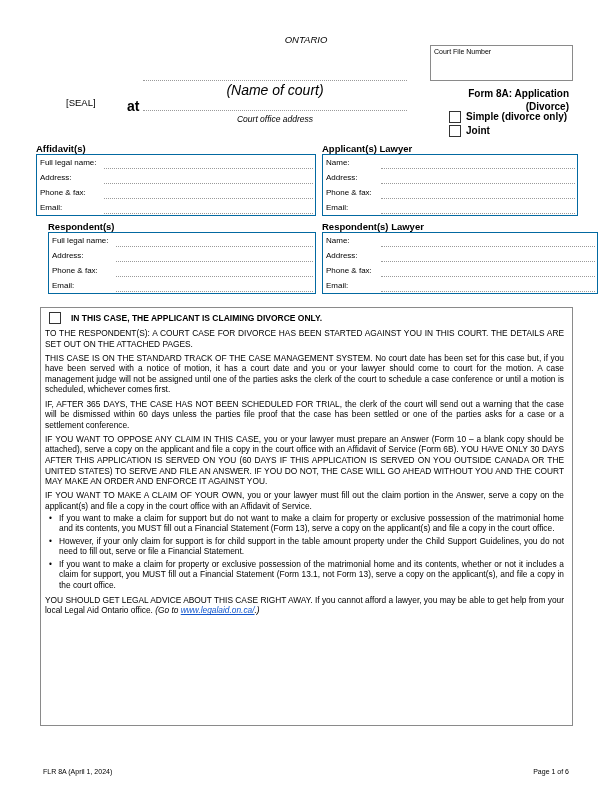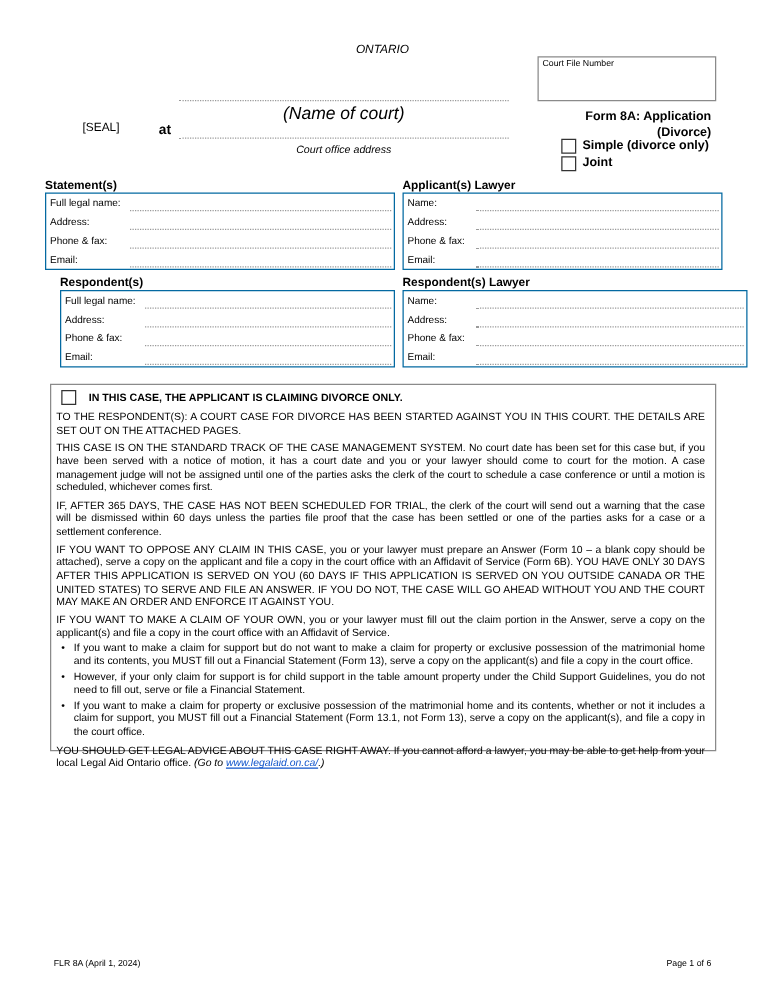--- a/index.html
+++ b/index.html
@@ -5,41 +5,41 @@
   * { margin: 0; padding: 0; box-sizing: border-box; }
   html, body { width: 612px; height: 792px; background: #ffffff; overflow: hidden; }
   body { position: relative; font-family: "Liberation Sans", sans-serif; color: #000; }
   .abs { position: absolute; }
 
   .ontario { left: 0; width: 612px; top: 34px; text-align: center; font-size: 9.5px; font-style: italic; }
 
   .filebox { left: 430px; top: 45px; width: 143px; height: 36px; border: 1px solid #8a8a8a; padding: 2px 3px; font-size: 7px; }
 
   .seal { left: 66px; top: 80px; font-size: 9.5px; margin-top: 17px; }
-  .at { left: 127px; top: 98px; font-size: 11px; font-weight: bold; }
+  .at { left: 127px; top: 98px; font-size: 14px; font-weight: bold; }
   .dotline { border-bottom: 1px dotted #9a9a9a; height: 0; }
   .line-court { left: 143px; top: 80px; width: 264px; }
   .line-addr { left: 143px; top: 110px; width: 264px; }
   .cap-court { left: 143px; width: 264px; top: 82px; text-align: center; font-size: 14px; font-style: italic; }
   .cap-addr { left: 143px; width: 264px; top: 114px; text-align: center; font-size: 8.5px; font-style: italic; }
 
   .formtitle { right: 43px; top: 87px; text-align: right; font-size: 10px; font-weight: bold; line-height: 13px; margin-left: 44px; }
   .cb { width: 12px; height: 12px; border: 1px solid #333; background: #fff; }
   .cb-simple { left: 449px; top: 111px; }
   .cb-joint { left: 449px; top: 125px; }
   .lbl-simple { left: 466px; top: 111px; font-size: 10px; font-weight: bold; }
   .lbl-joint { left: 466px; top: 125px; font-size: 10px; font-weight: bold; }
 
   .party-title { font-size: 9.5px; font-weight: bold; }
   .party-box { border: 1px solid #0369a1; }
   .prow { position: relative; height: 15px; font-size: 8px; }
   .prow .plabel { position: absolute; left: 3px; top: 3px; }
   .prow .pline { position: absolute; top: 13px; right: 2px; border-bottom: 1px dotted #9a9a9a; }
 
-  .notice { left: 40px; top: 307px; width: 533px; height: 294px; border: 1px solid #8a8a8a; padding: 3px 8px 0 4px; font-size: 8.35px; line-height: 10.6px; }
+  .notice { left: 40px; top: 307px; width: 533px; height: 419px; border: 1px solid #8a8a8a; padding: 3px 8px 0 4px; font-size: 8.35px; line-height: 10.6px; }
   .notice p { text-align: justify; margin-bottom: 3.5px; }
   .notice b { font-weight: normal; }
   .np-check { display: flex; align-items: center; margin: 1px 0 4px 4px; }
   .np-check .cb { margin-right: 10px; }
   .np-check span { font-weight: bold; font-size: 8.5px; }
   .bullet { display: flex; text-align: justify; margin-bottom: 2px; }
   .bullet .dot { width: 14px; flex: none; text-align: left; padding-left: 4px; }
   .bullet .btext { flex: 1; text-align: justify; }
   .link { color: #1155cc; text-decoration: underline; font-style: italic; }
 
@@ -65,21 +65,21 @@
 <div class="abs formtitle">
   <div>Form 8A:  Application</div>
   <div>(Divorce)</div>
 </div>
 <div class="abs cb cb-simple"></div>
 <div class="abs lbl-simple">Simple (divorce only)</div>
 <div class="abs cb cb-joint"></div>
 <div class="abs lbl-joint">Joint</div>
 
 <div class="abs" style="left:36px; top:143px; width:280px;">
-  <div class="party-title">Statement(s)</div>
+  <div class="party-title">Affidavit(s)</div>
   <div class="party-box" style="height:62px;">
     <div class="prow">
         <span class="plabel">Full legal name:</span>
         <div class="pline" style="left:67px;"></div>
       </div>
     <div class="prow">
         <span class="plabel">Address:</span>
         <div class="pline" style="left:67px;"></div>
       </div>
     <div class="prow">

